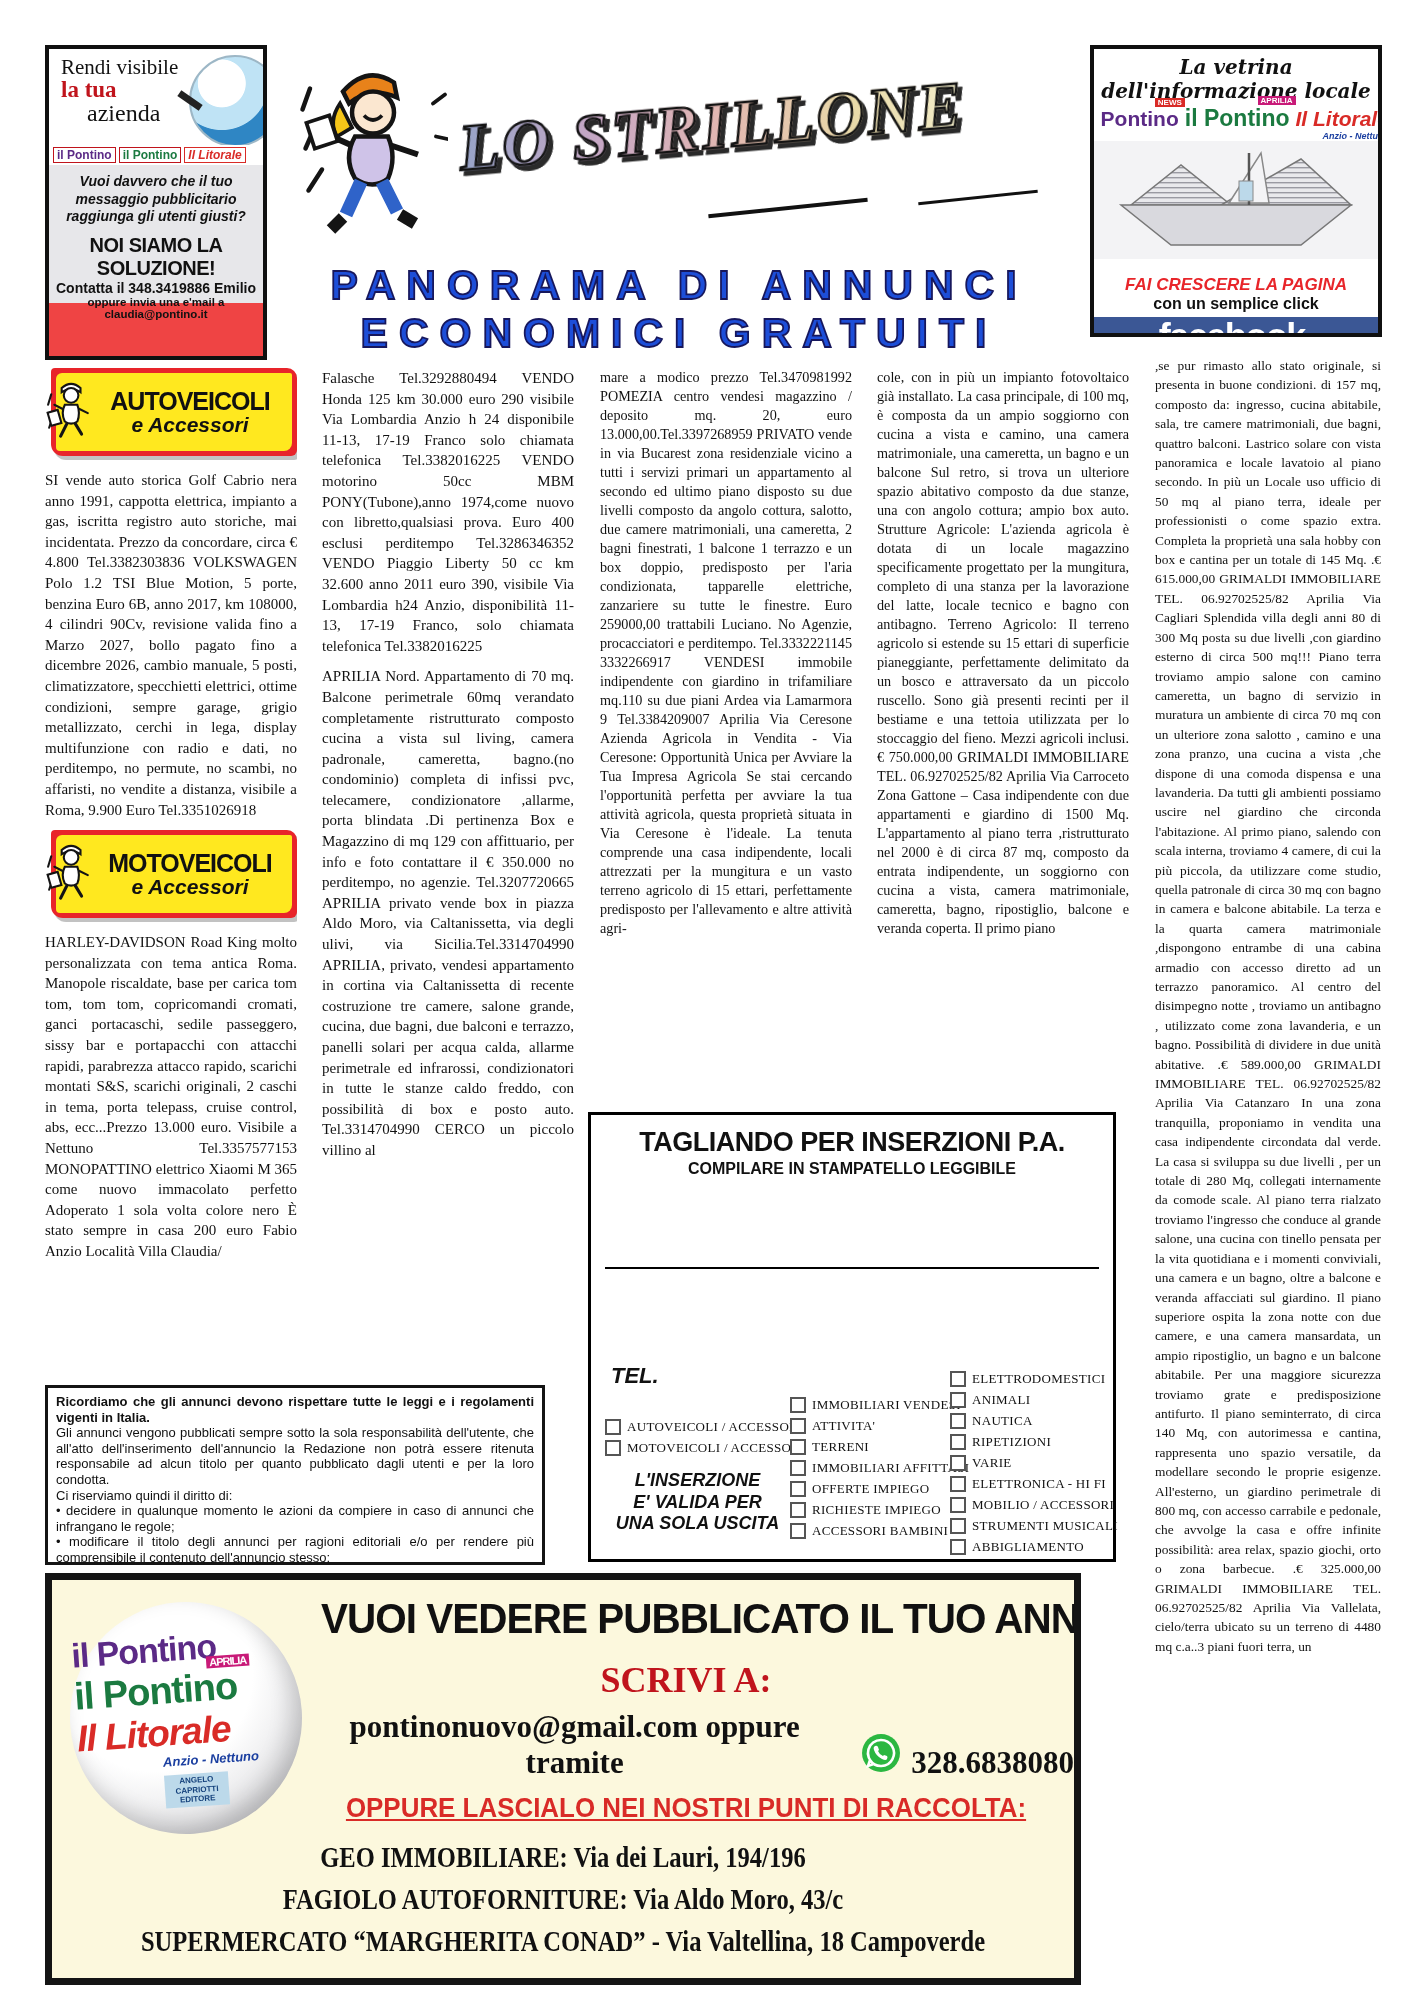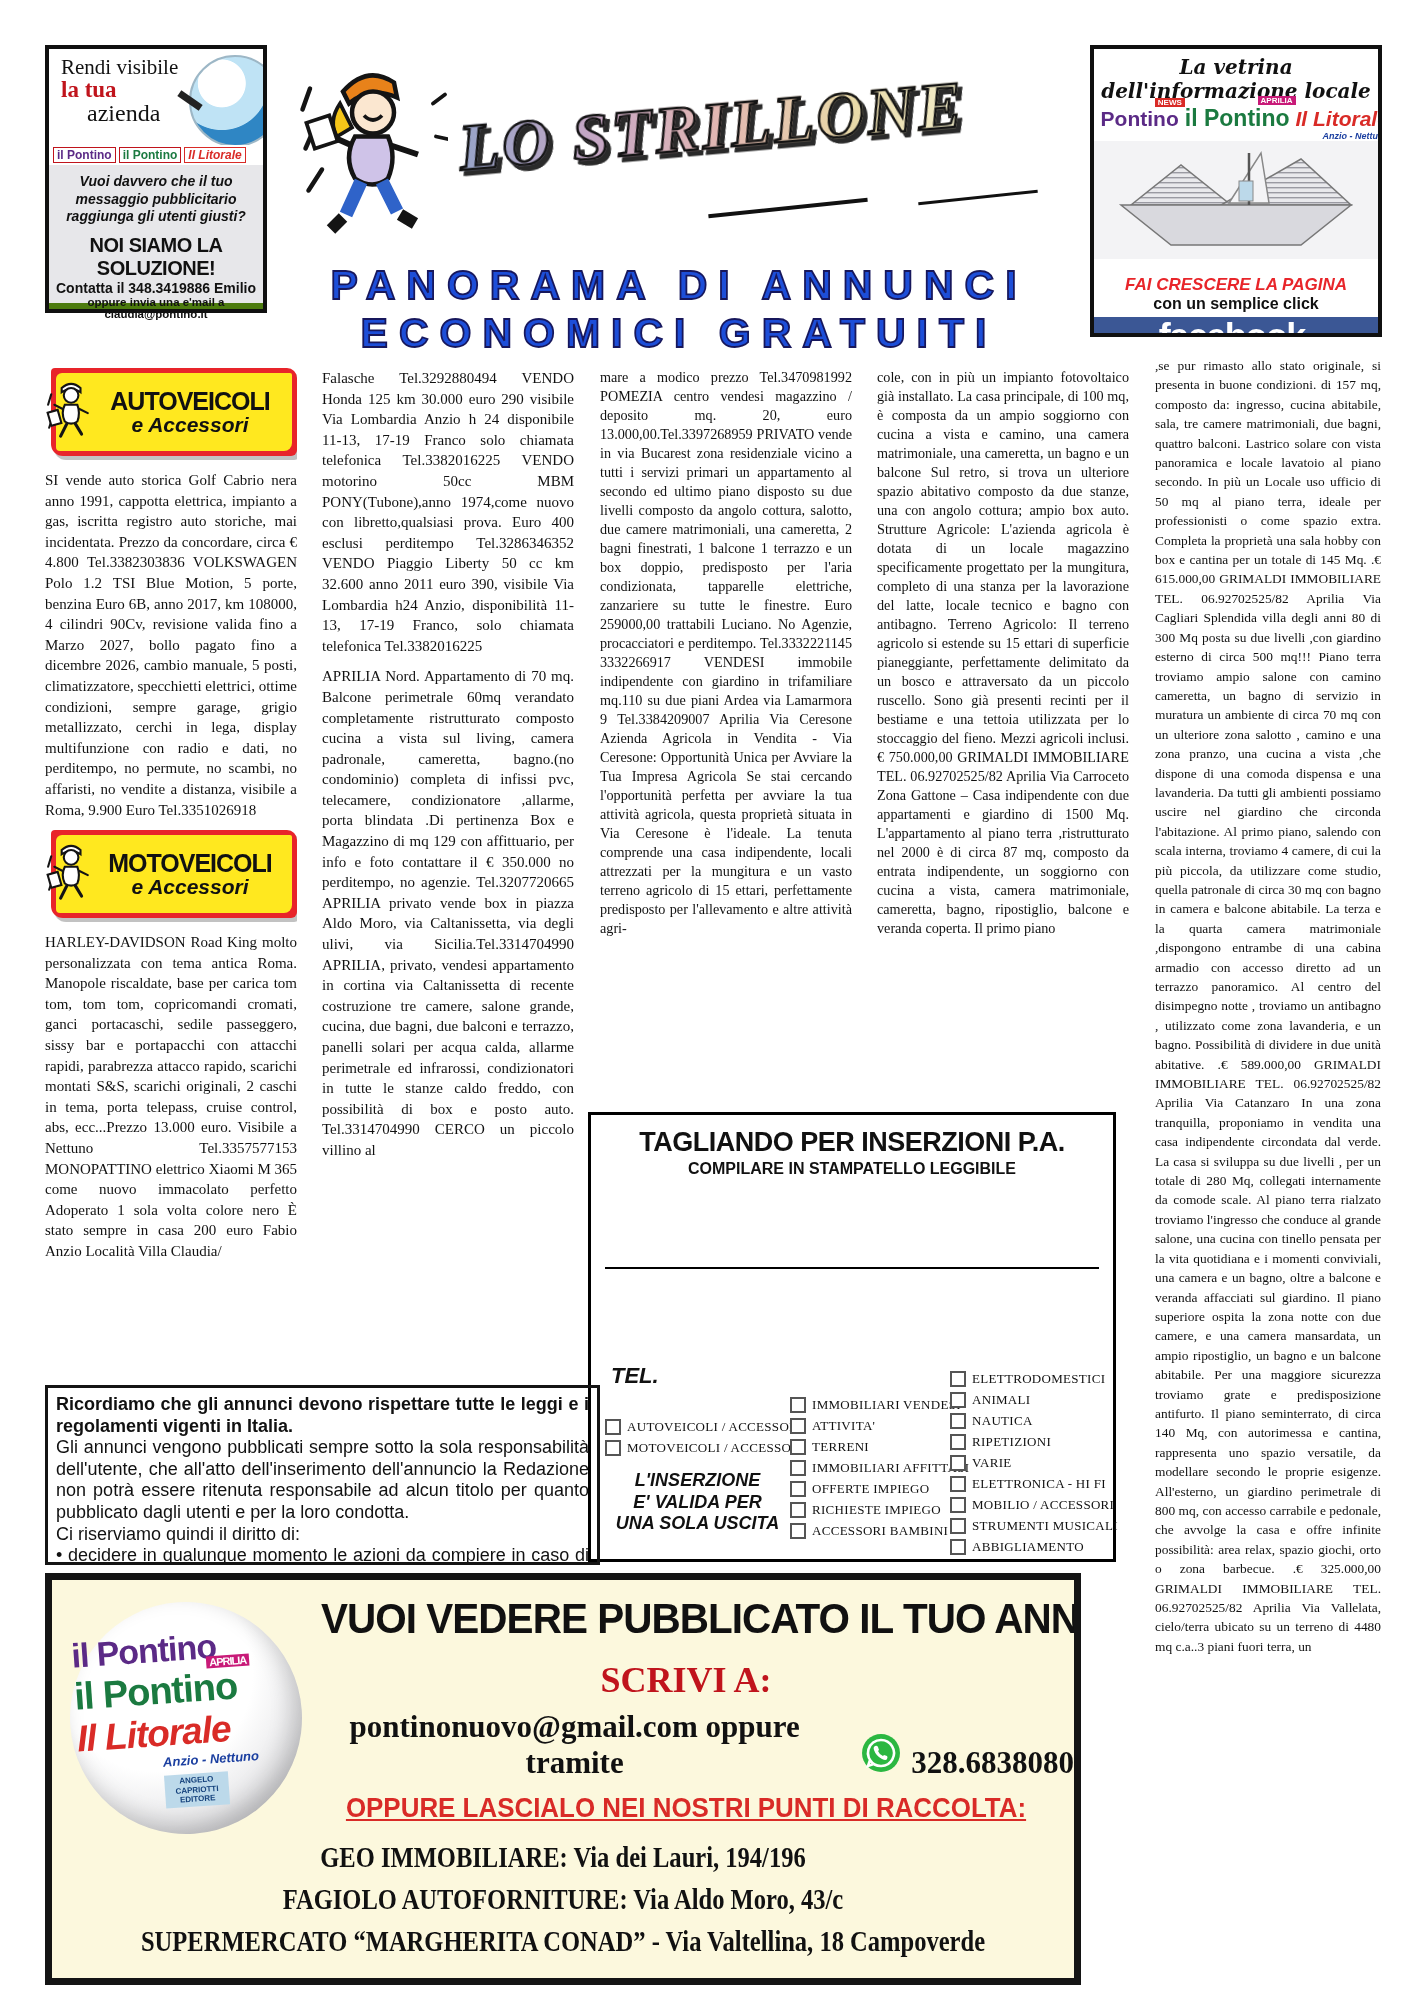--- a/index.html
+++ b/index.html
@@ -1,20 +1,20 @@
 <!DOCTYPE html>
 <html><head>
 <meta charset="utf-8">
 <style>
   html,body{margin:0;padding:0;background:#888;}
   .page{position:relative;width:1420px;height:2000px;background:#fff;margin:0 auto;overflow:hidden;
         font-family:"Liberation Serif",serif;color:#111;}
   .abs{position:absolute;}
   
-  .leftad{left:45px;top:45px;width:222px;height:268px;border:4px solid #101010;background:#4d7c0f;box-sizing:border-box;}
+  .leftad{left:45px;top:45px;width:222px;height:315px;border:4px solid #101010;background:#ef4444;box-sizing:border-box;}
   .la-top{position:relative;height:96px;background:#fff;overflow:hidden;}
   .la-rendi{font-size:21px;padding:8px 0 0 12px;line-height:1.0;}
   .la-rendi .r2{color:#c0141c;font-size:23px;font-weight:bold;}
   .la-rendi .r3{font-size:24px;margin-left:26px;}
   .la-globe{position:absolute;right:-18px;top:6px;width:88px;height:88px;border-radius:50%;
     background:radial-gradient(circle at 35% 30%,#ffffff 0 28%,#bfe3f5 29% 55%,#2f86c4 56% 100%);
     border:2px solid #9db7c6;}
   .la-globe:after{content:"";position:absolute;left:-14px;top:40px;width:26px;height:7px;background:#222;transform:rotate(35deg);}
   .la-logos{display:flex;gap:3px;padding:2px 4px;background:#fff;font-family:"Liberation Sans",sans-serif;}
   .mini-logo{font-weight:bold;font-size:12px;border:1px solid #c0141c;padding:0 3px;background:#fff;white-space:nowrap;}
@@ -83,22 +83,22 @@
   .f-tel{position:absolute;left:20px;top:248px;font:italic 900 22px "Liberation Sans",sans-serif;}
   .f-cats{position:absolute;left:14px;right:8px;top:256px;bottom:8px;display:flex;}
   .fc1{width:37%;padding-top:48px;}
   .fc2{width:32%;padding-top:26px;}
   .fc3{width:31%;}
   .cat-item{display:flex;align-items:center;margin-bottom:5px;}
   .cbox{width:12px;height:12px;border:2px solid #555;margin-right:6px;flex:0 0 auto;background:#fff;}
   .cat-label{font:13px "Liberation Serif",serif;letter-spacing:.3px;white-space:nowrap;}
   .validity{margin-top:14px;text-align:center;font:italic 900 18px "Liberation Sans",sans-serif;line-height:1.2;}
   
-  .disc{left:45px;top:1385px;width:555px;height:180px;border:3px solid #141414;box-sizing:border-box;
-    padding:6px 8px;font-family:"Liberation Sans",sans-serif;font-size:18px;line-height:1.2;text-align:justify;overflow:hidden;}
+  .disc{left:45px;top:1385px;width:500px;height:180px;border:3px solid #141414;box-sizing:border-box;
+    padding:6px 8px;font-family:"Liberation Sans",sans-serif;font-size:13px;line-height:1.2;text-align:justify;overflow:hidden;}
   .disc .b{font-weight:bold;}
   
   .bottomad{left:45px;top:1573px;width:1036px;height:412px;border:7px solid #141414;box-sizing:border-box;
     background:#fcf8dd;overflow:hidden;}
   .globeball{position:absolute;left:18px;top:22px;width:232px;height:232px;border-radius:50%;
     background:radial-gradient(circle at 38% 30%,#ffffff 0 45%,#e8e8ea 70%,#b9b9bf 100%);
     box-shadow:inset -8px -10px 22px rgba(0,0,0,.18);transform:rotate(-4deg);
     display:flex;flex-direction:column;justify-content:center;padding-left:6px;box-sizing:border-box;}
   .gb1{color:#5b2a86;font:bold 34px "Liberation Sans",sans-serif;letter-spacing:-1px;}
   .gb2{color:#1b7a40;font:bold 38px "Liberation Sans",sans-serif;letter-spacing:-1px;position:relative;width:max-content;}

